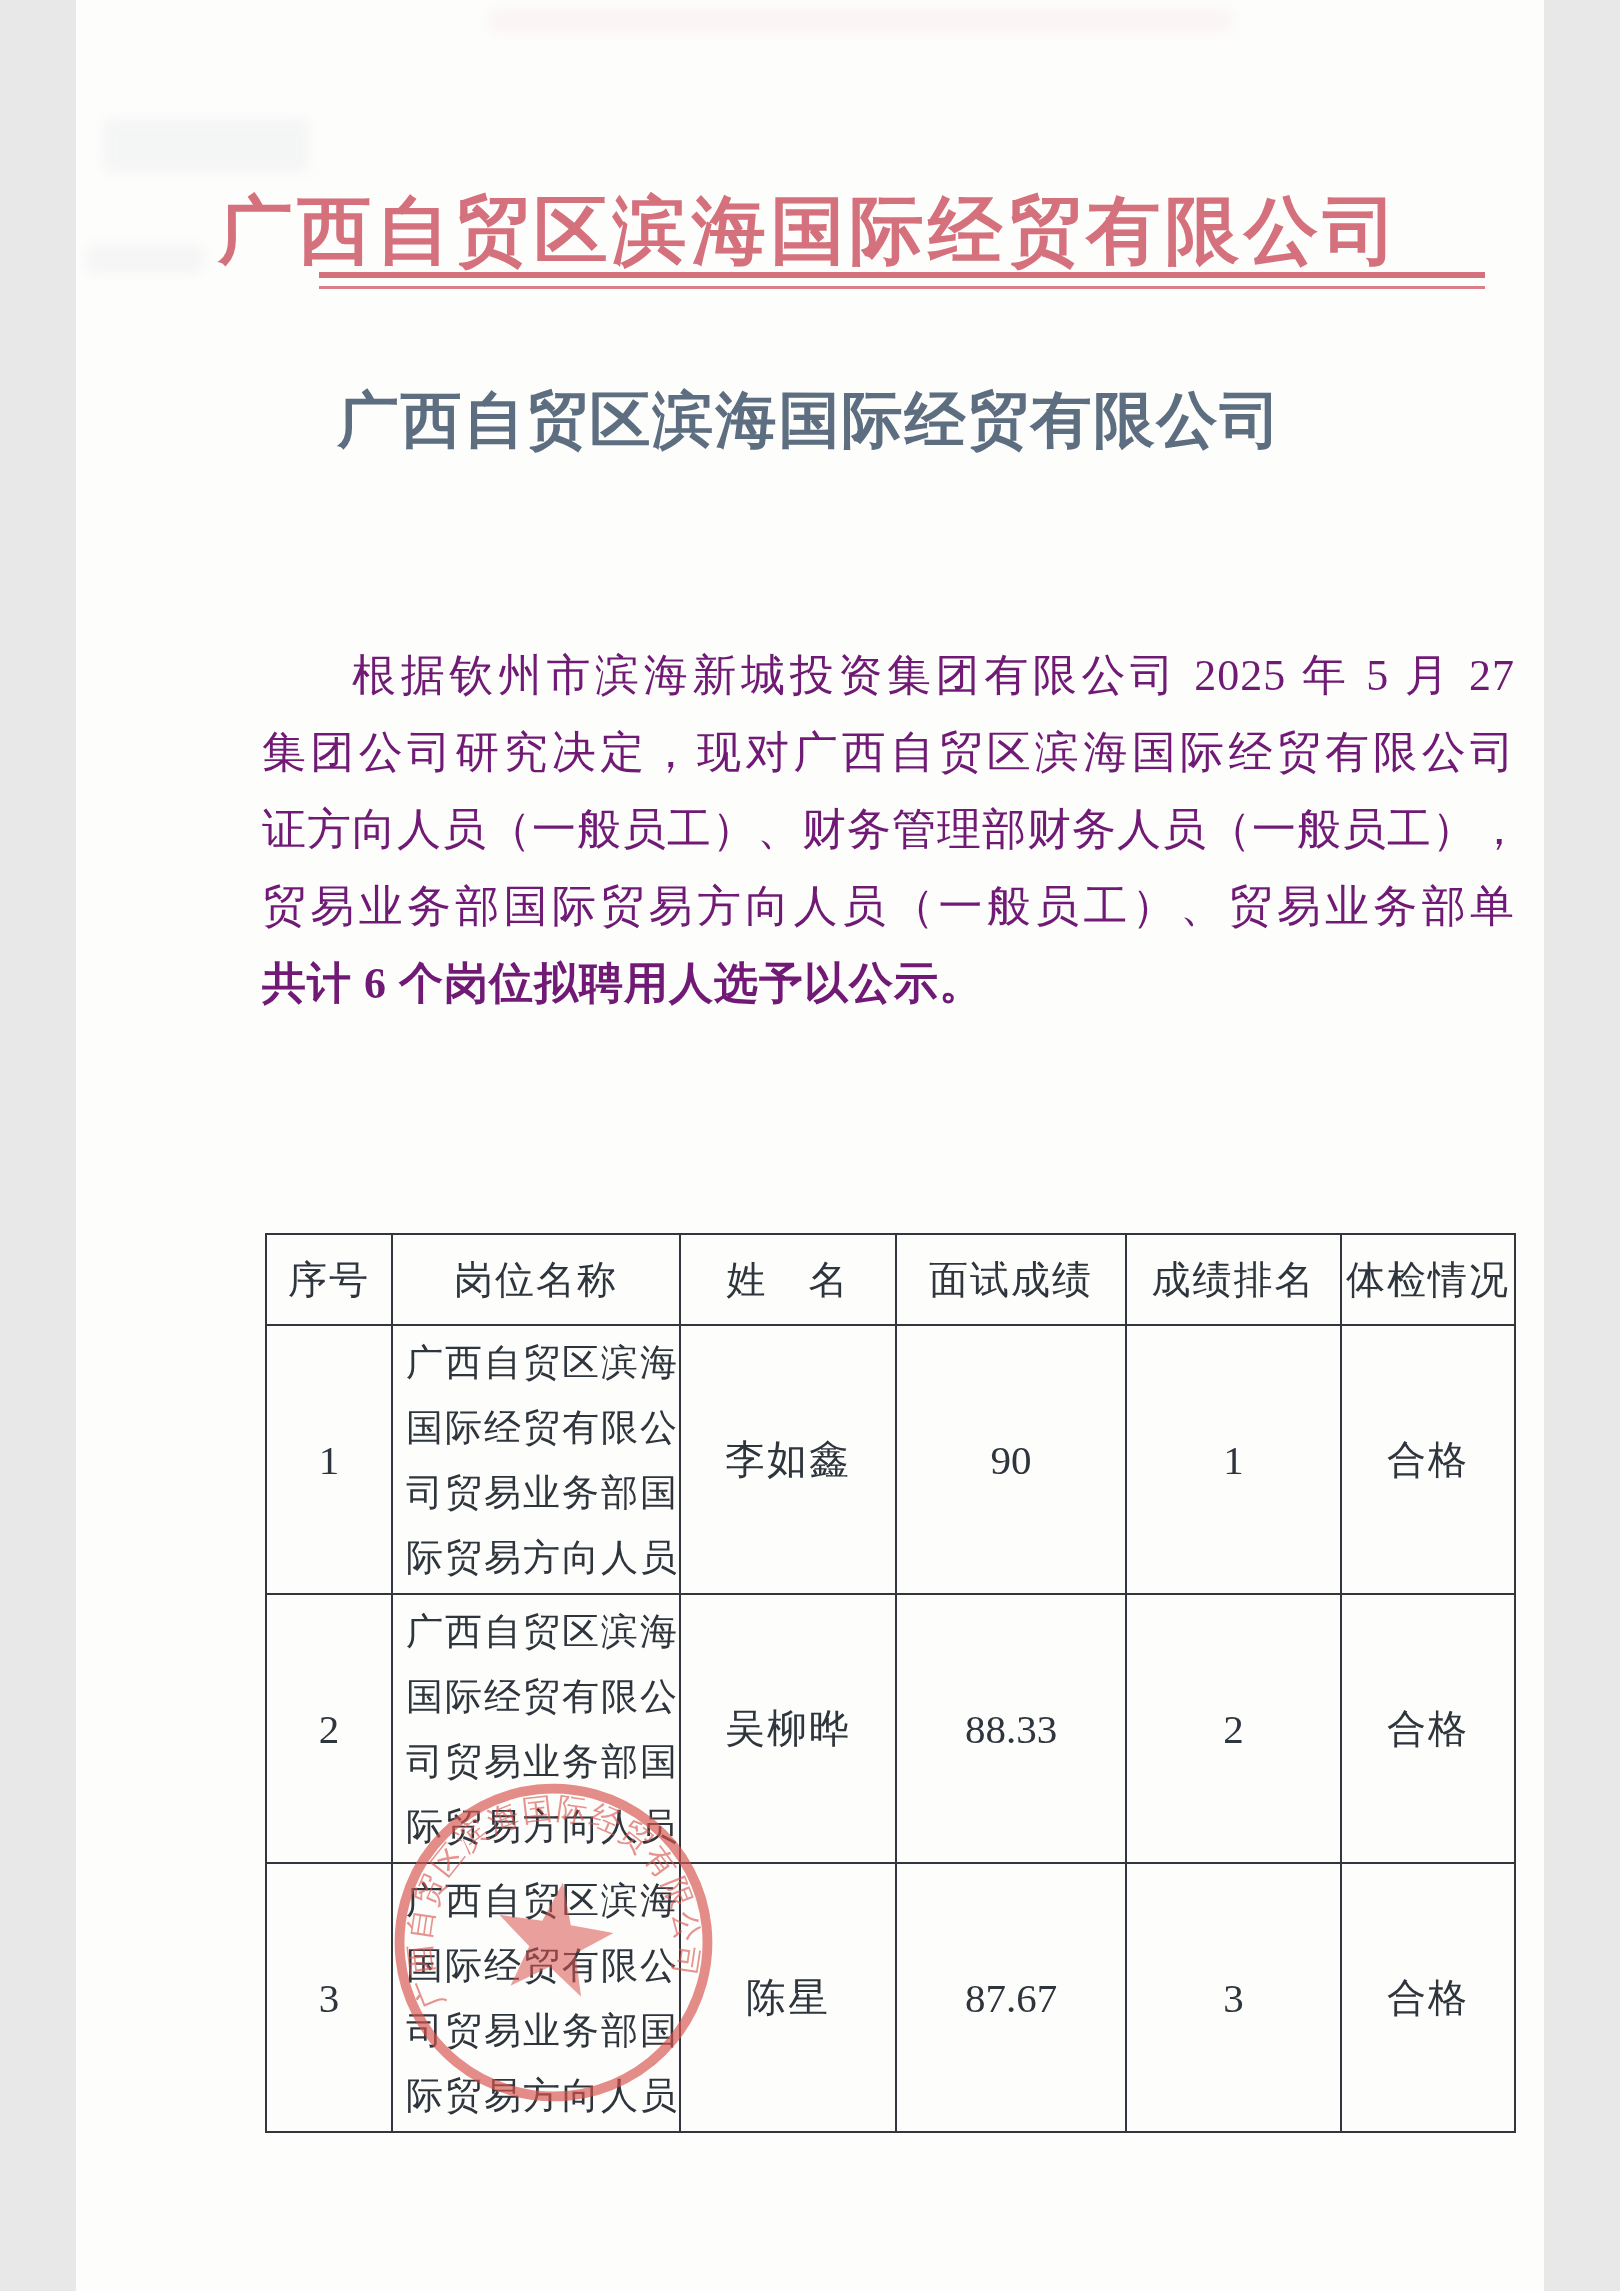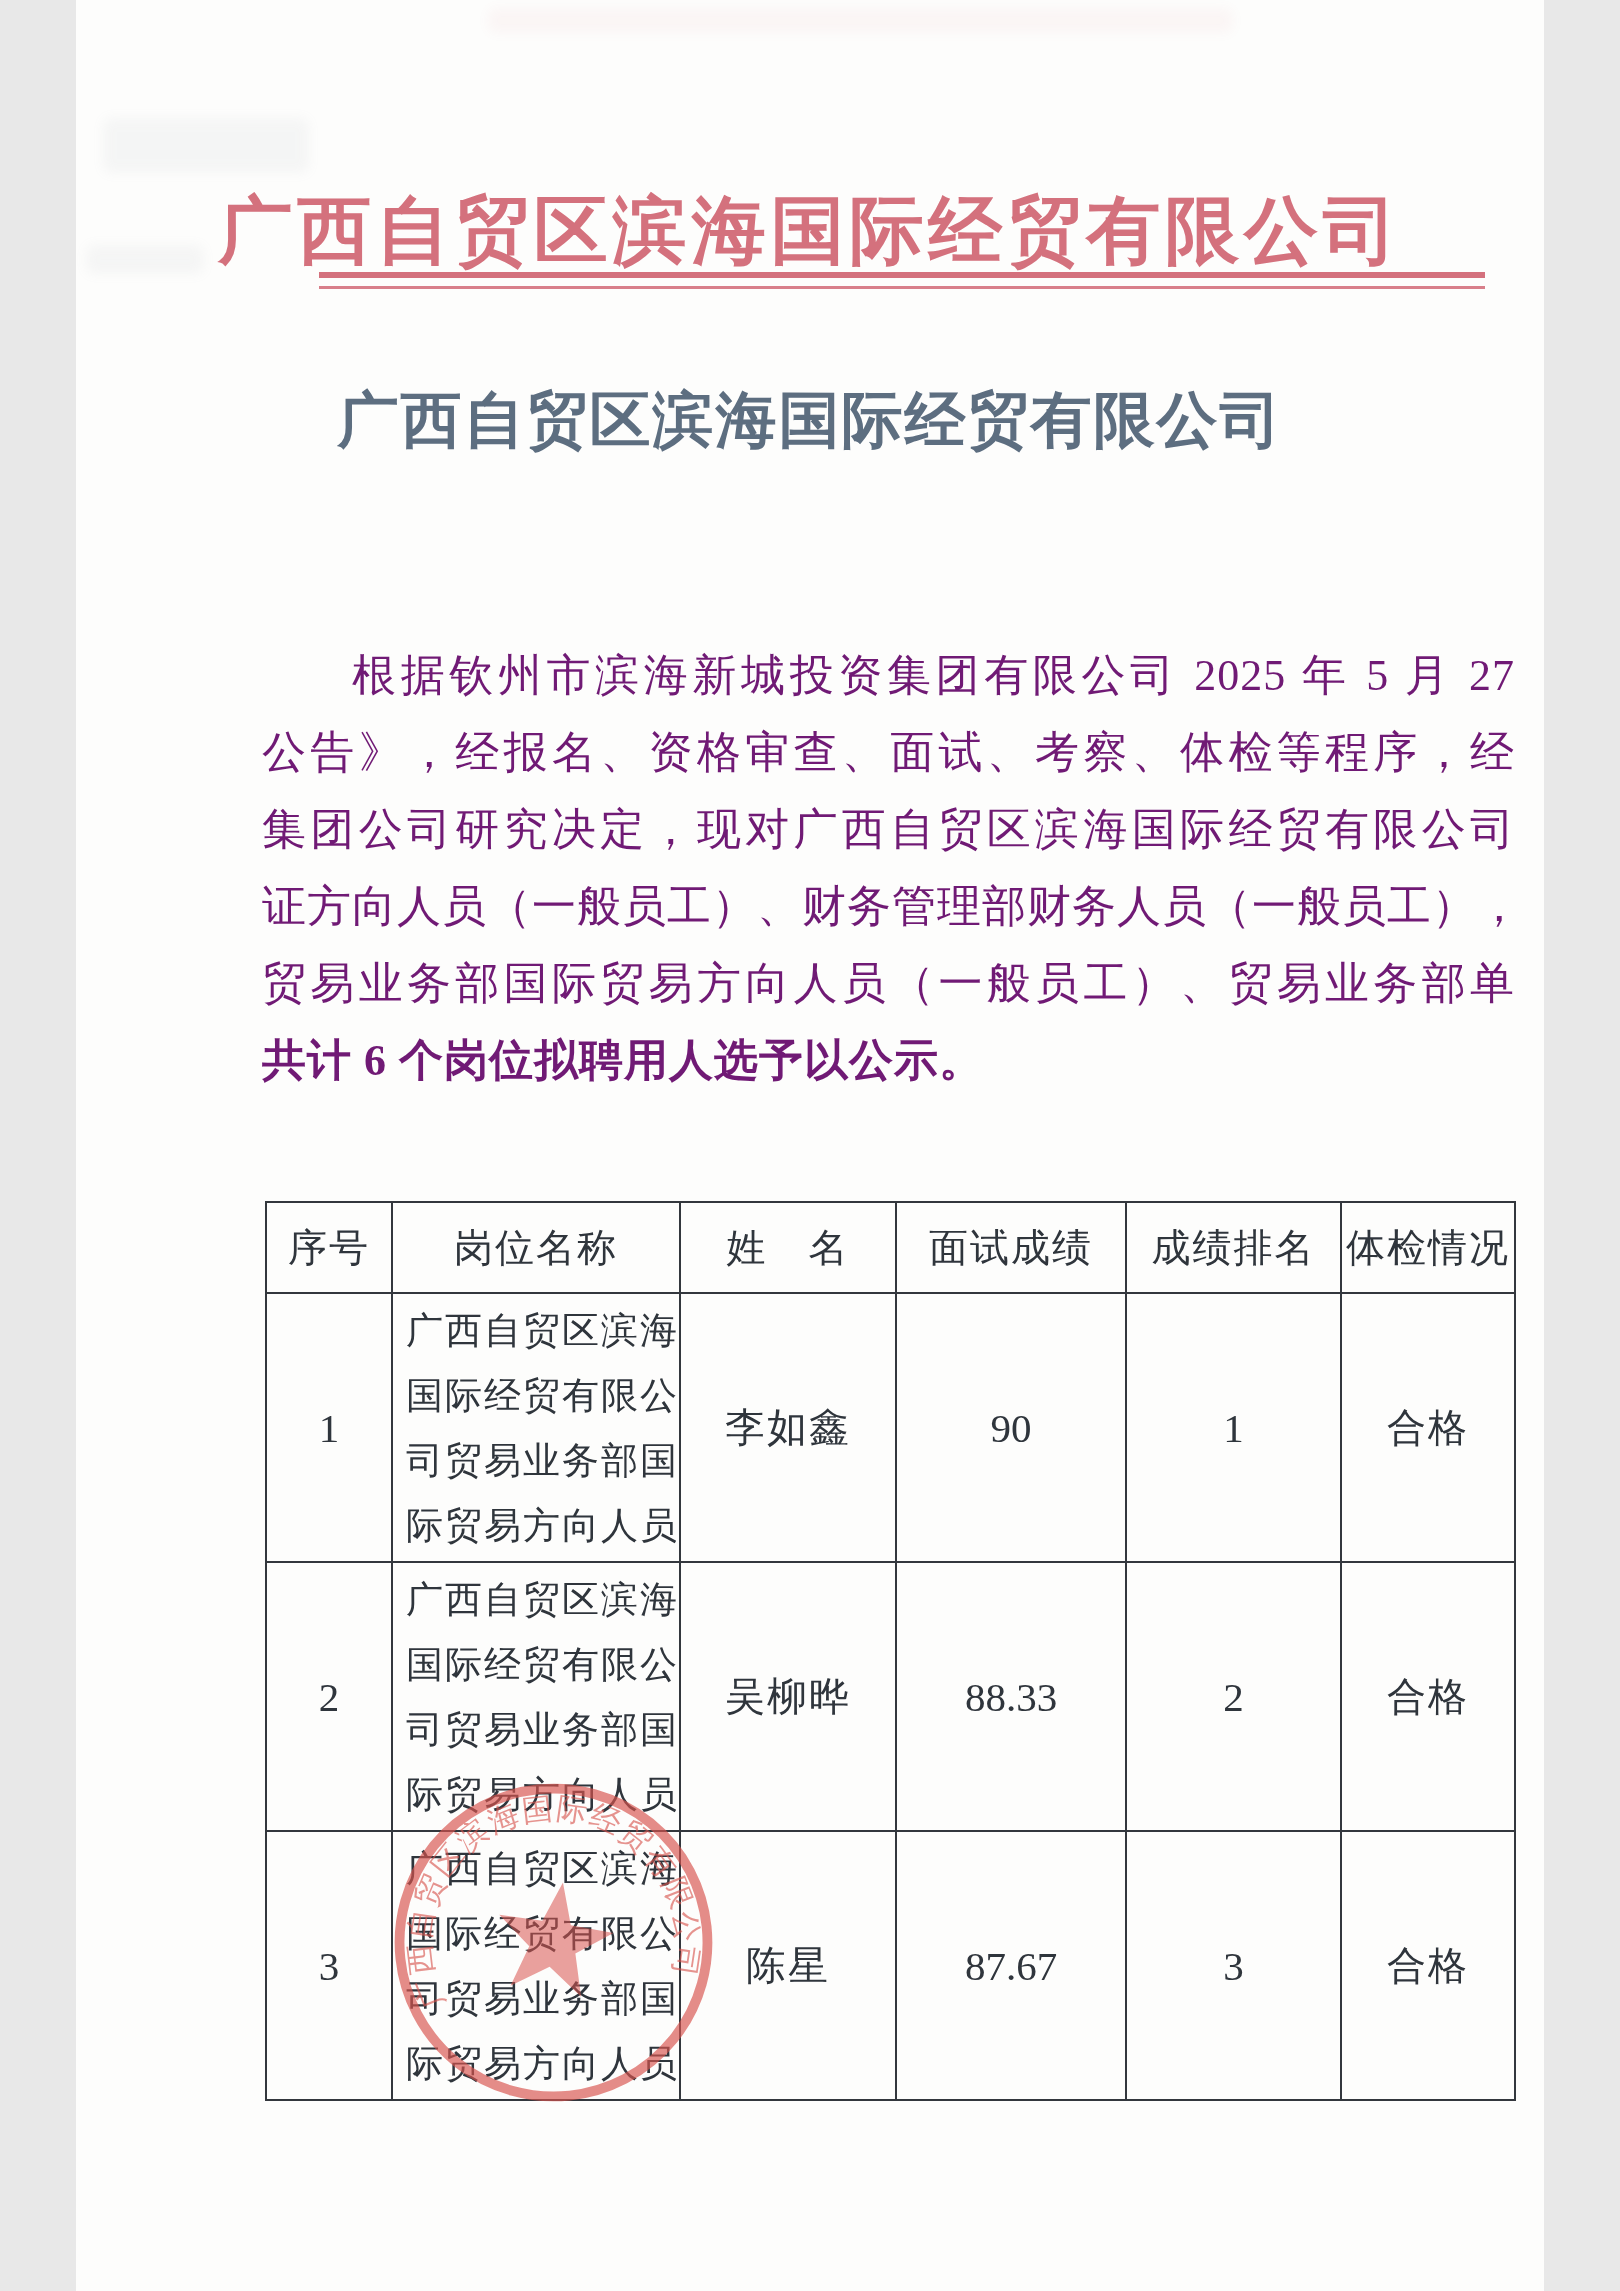--- a/index.html
+++ b/index.html
@@ -49,21 +49,21 @@
     height:77px; line-height:77px;
     text-align:justify; text-align-last:justify;
     letter-spacing:1px;
     white-space:nowrap;
   }
   .bline.first { text-indent:90px; }
   .bline.last  { text-align-last:left;font-weight:bold; }
 
   
   table.roster {
-    position:absolute; left:189px; top:1201px;
+    position:absolute; left:189px; top:1233px;
     width:1250px;
     border-collapse:collapse; table-layout:fixed;
     color:#2f353c;
   }
   table.roster th, table.roster td {
     border:2.5px solid #33373d;
     text-align:center; vertical-align:middle;
     font-weight:normal;
     padding:0;
   }
@@ -102,21 +102,20 @@
   <div class="letterhead">广西自贸区滨海国际经贸有限公司</div>
   <div class="rule thick"></div>
   <div class="rule thin"></div>
 
   <div class="doc-title">
     <div>广西自贸区滨海国际经贸有限公司</div>
   </div>
 
   <div class="body-text">
     <div class="bline first">根据钦州市滨海新城投资集团有限公司 2025 年 5 月 27</div>
-    <div class="bline">公告》，经报名、资格审查、面试、考察、体检等程序，经</div>
     <div class="bline">集团公司研究决定，现对广西自贸区滨海国际经贸有限公司</div>
     <div class="bline">证方向人员（一般员工）、财务管理部财务人员（一般员工），</div>
     <div class="bline">贸易业务部国际贸易方向人员（一般员工）、贸易业务部单</div>
     <div class="bline last">共计 6 个岗位拟聘用人选予以公示。</div>
   </div>
 
   <table class="roster">
     <colgroup>
       <col style="width:126px">
         <col style="width:288px">

